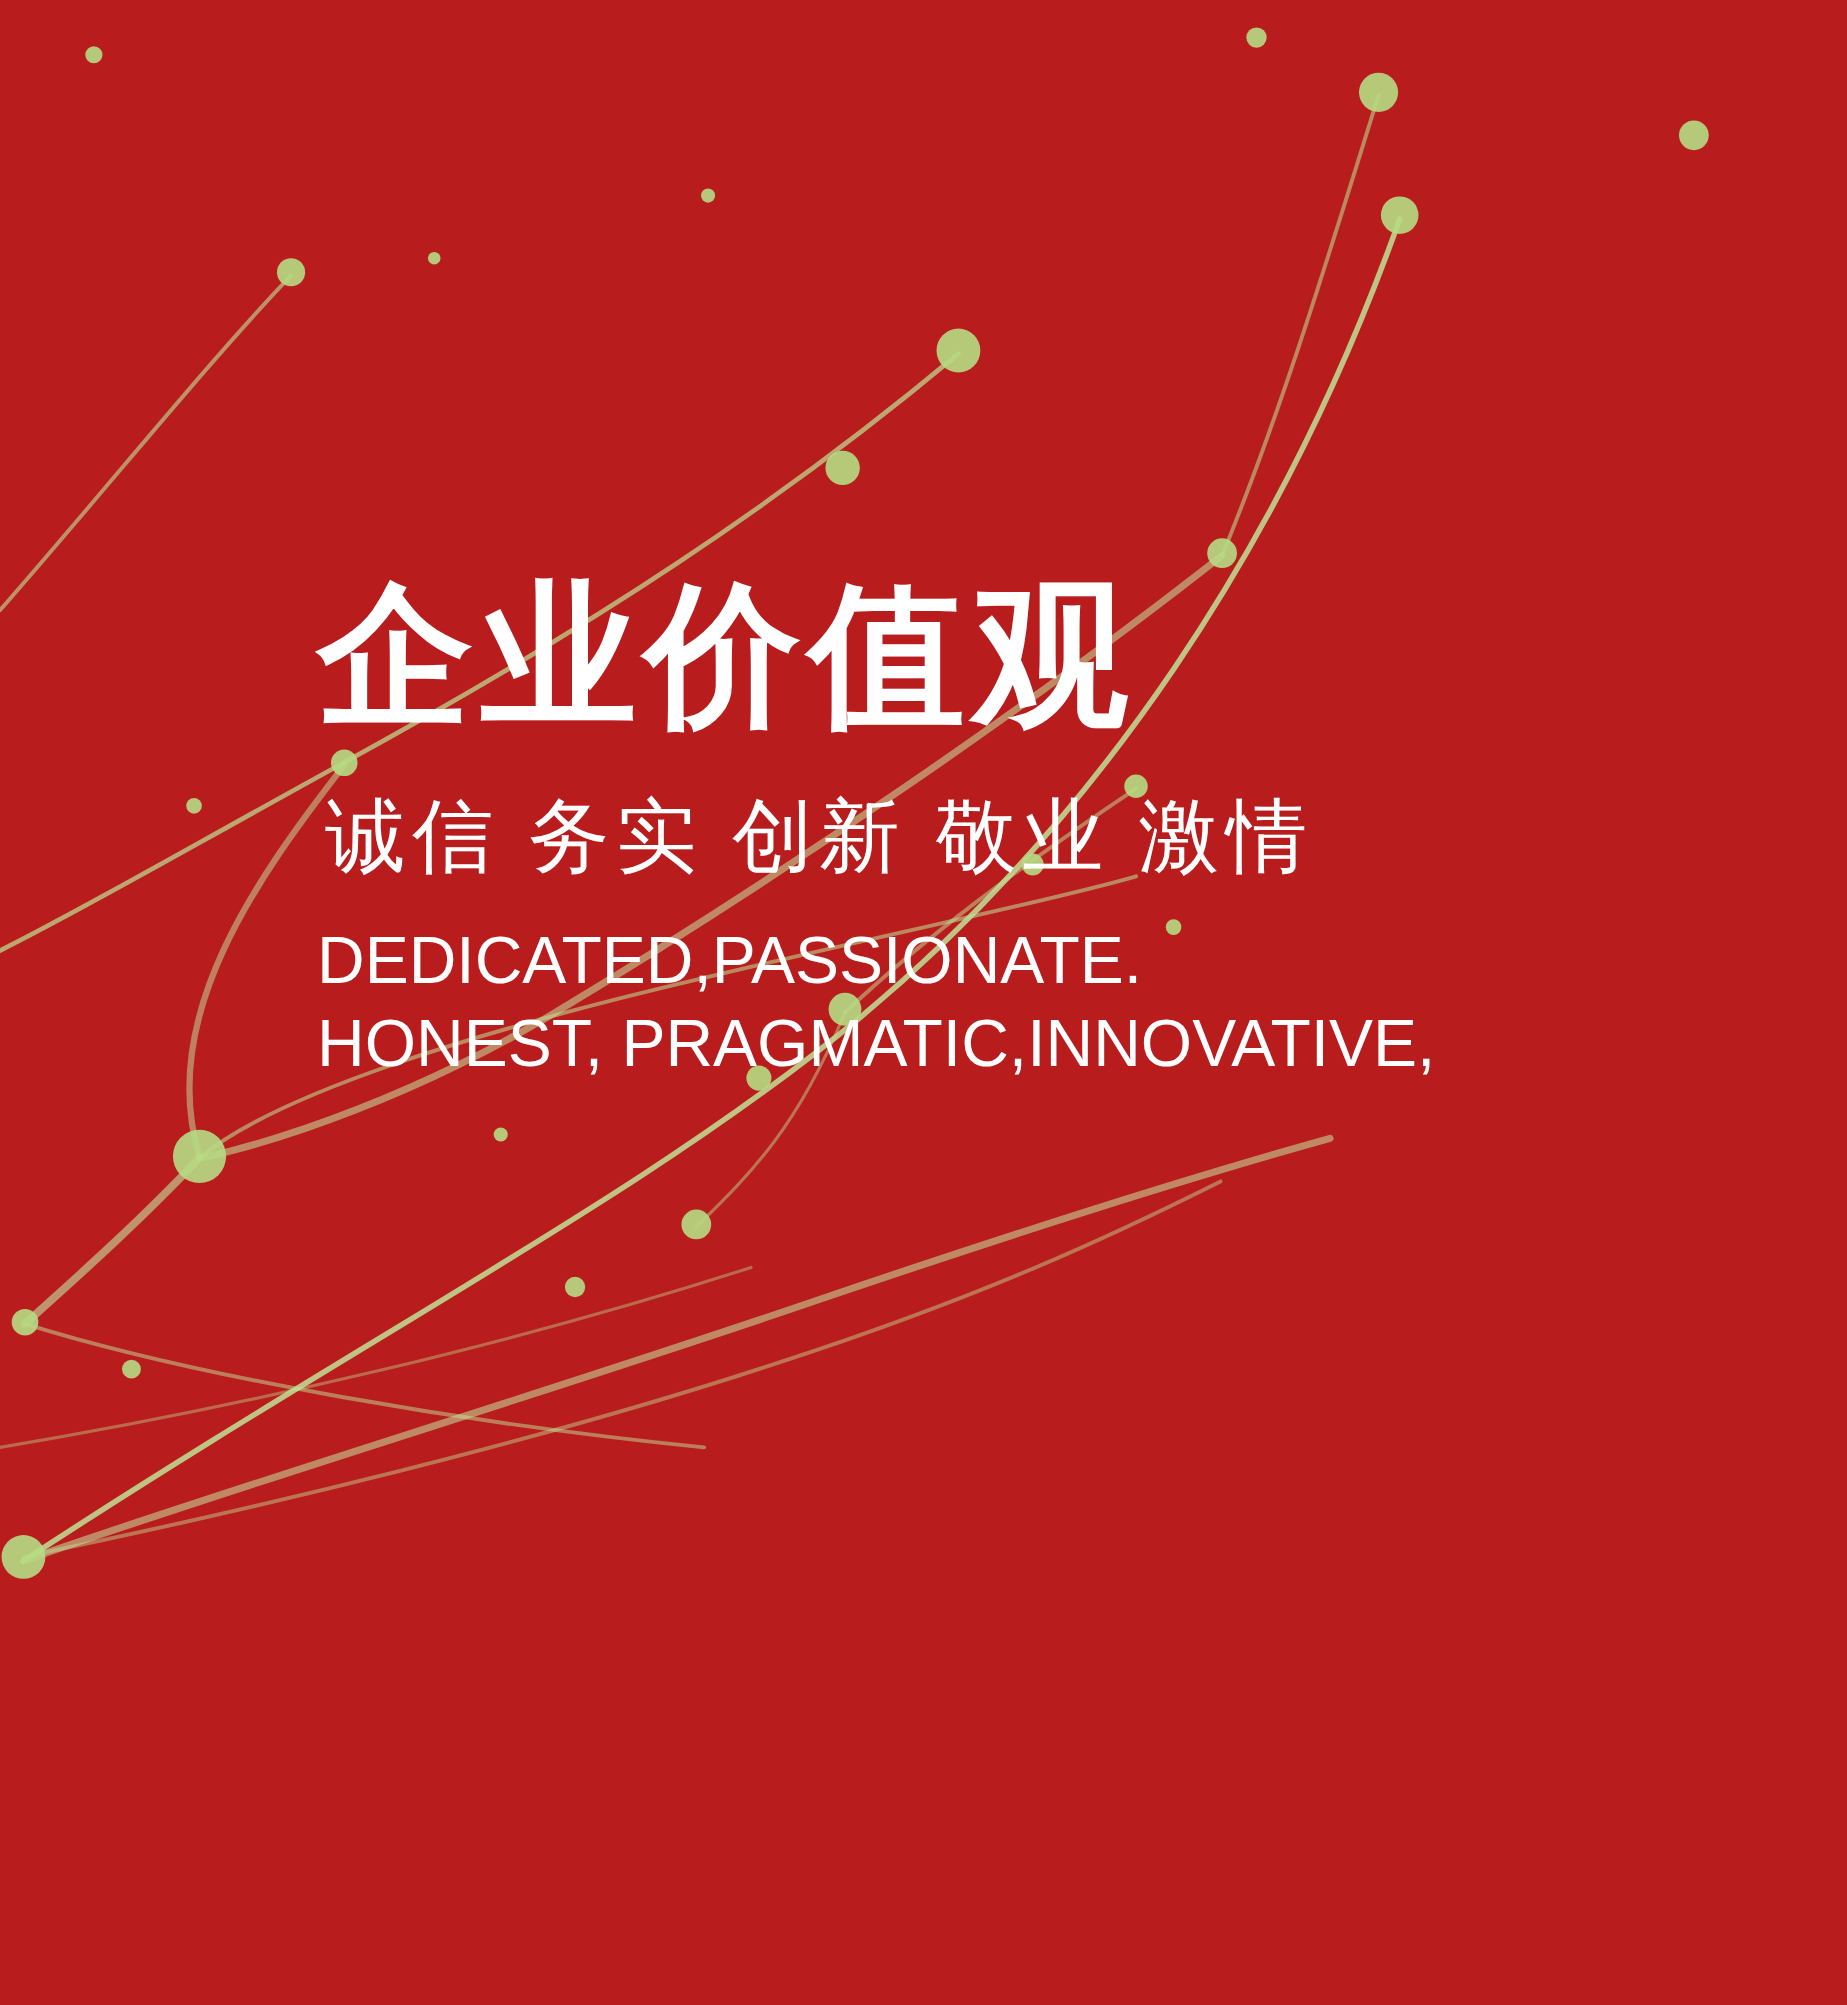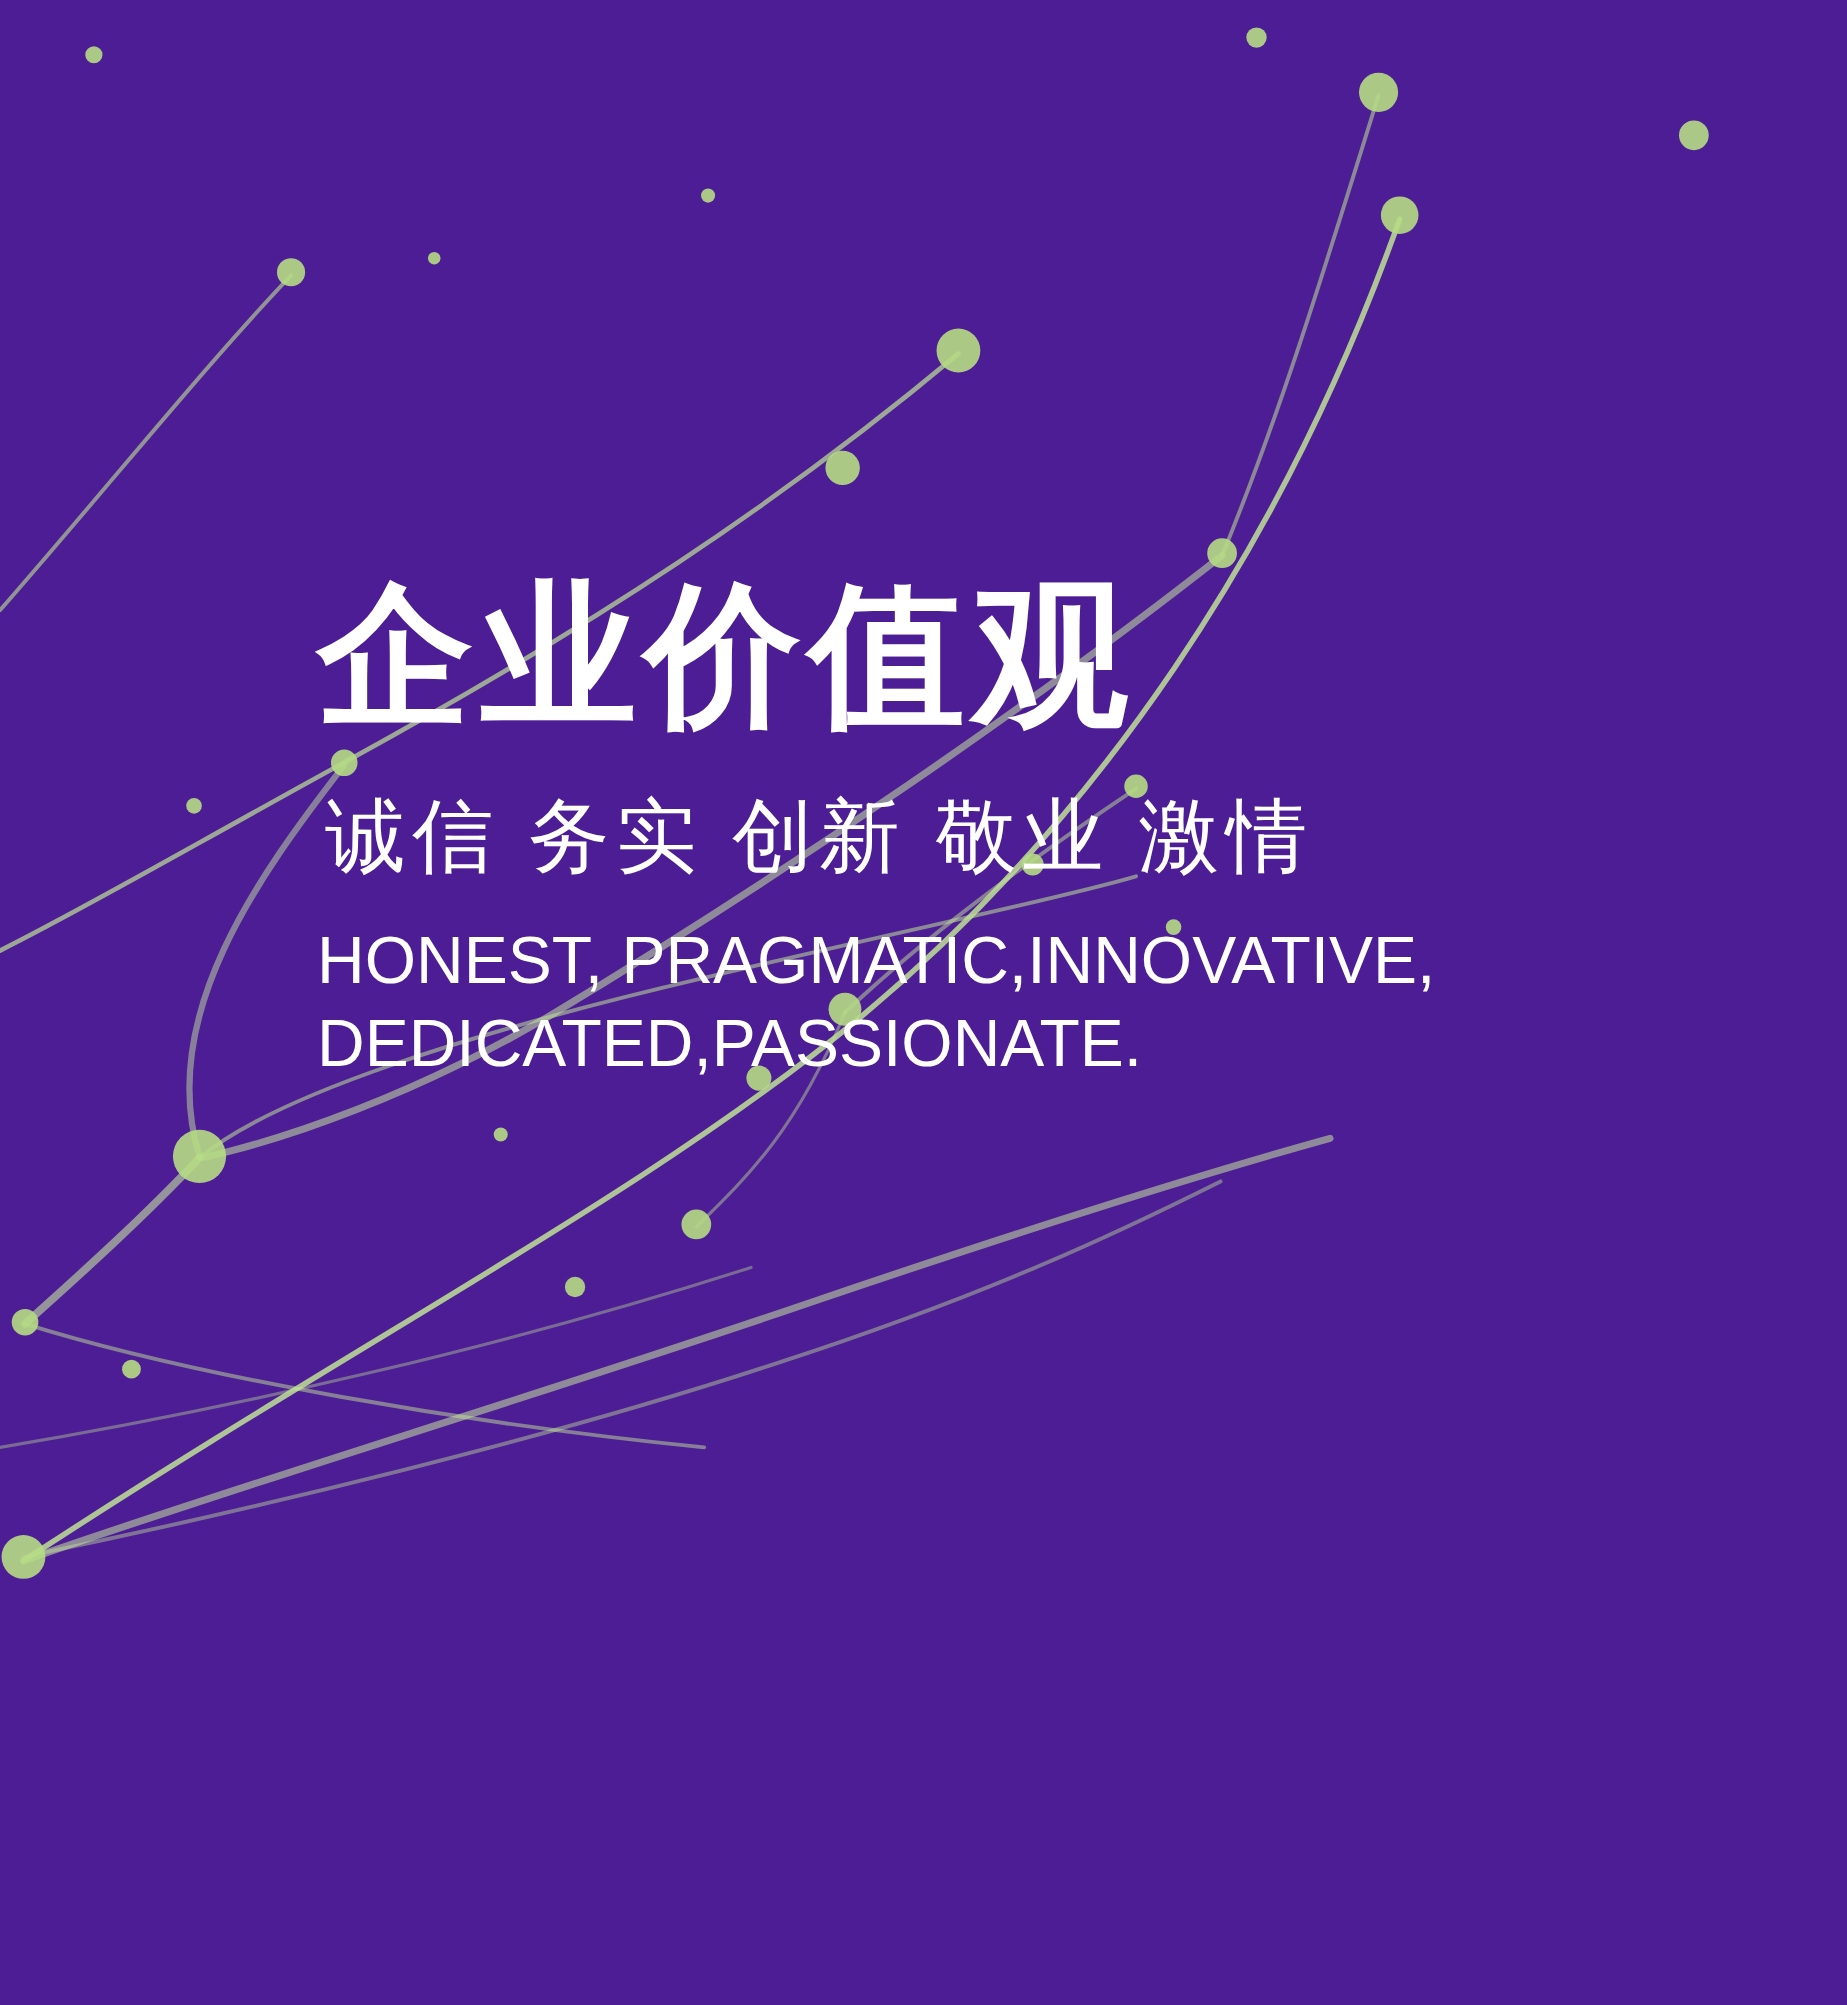--- a/index.html
+++ b/index.html
@@ -8,21 +8,21 @@
     padding: 0;
     background: #ffffff;
   }
   body {
     font-family: "Liberation Sans", "DejaVu Sans", sans-serif;
   }
   .banner {
     position: relative;
     width: 1848px;
     height: 2006px;
-    background: #4c1d95;
+    background: #b91c1c;
     overflow: hidden;
   }
   .bg-network {
     position: absolute;
     inset: 0;
     width: 100%;
     height: 100%;
     pointer-events: none;
   }
   .content {
@@ -135,19 +135,19 @@
     </g>
   </svg>
 
   <div class="content">
     <h1 class="headline-cn">企业价值观</h1>
 
     <h2 class="subhead-cn">诚信  务实  创新  敬业  激情</h2>
 
 
     <p class="body-en">
+      <span class="line">DEDICATED,PASSIONATE.</span>
       <span class="line">HONEST, PRAGMATIC,INNOVATIVE,</span>
-      <span class="line">DEDICATED,PASSIONATE.</span>
     </p>
   </div>
 
 </div>
 
 
 </body></html>

